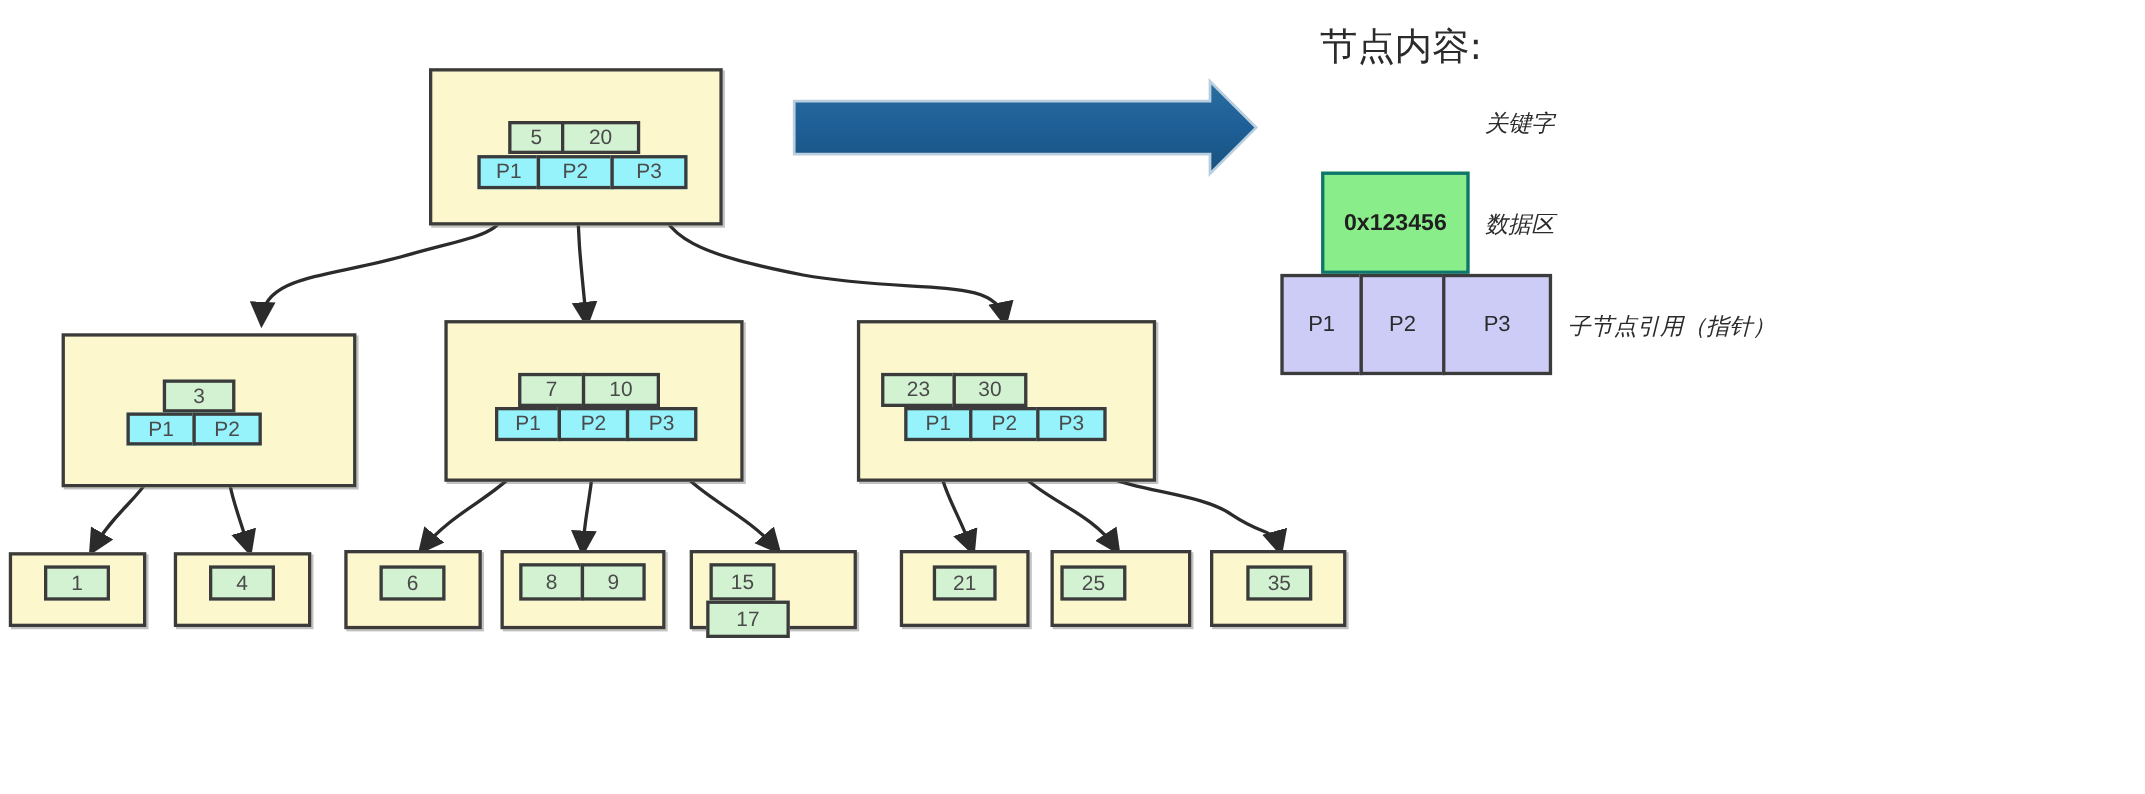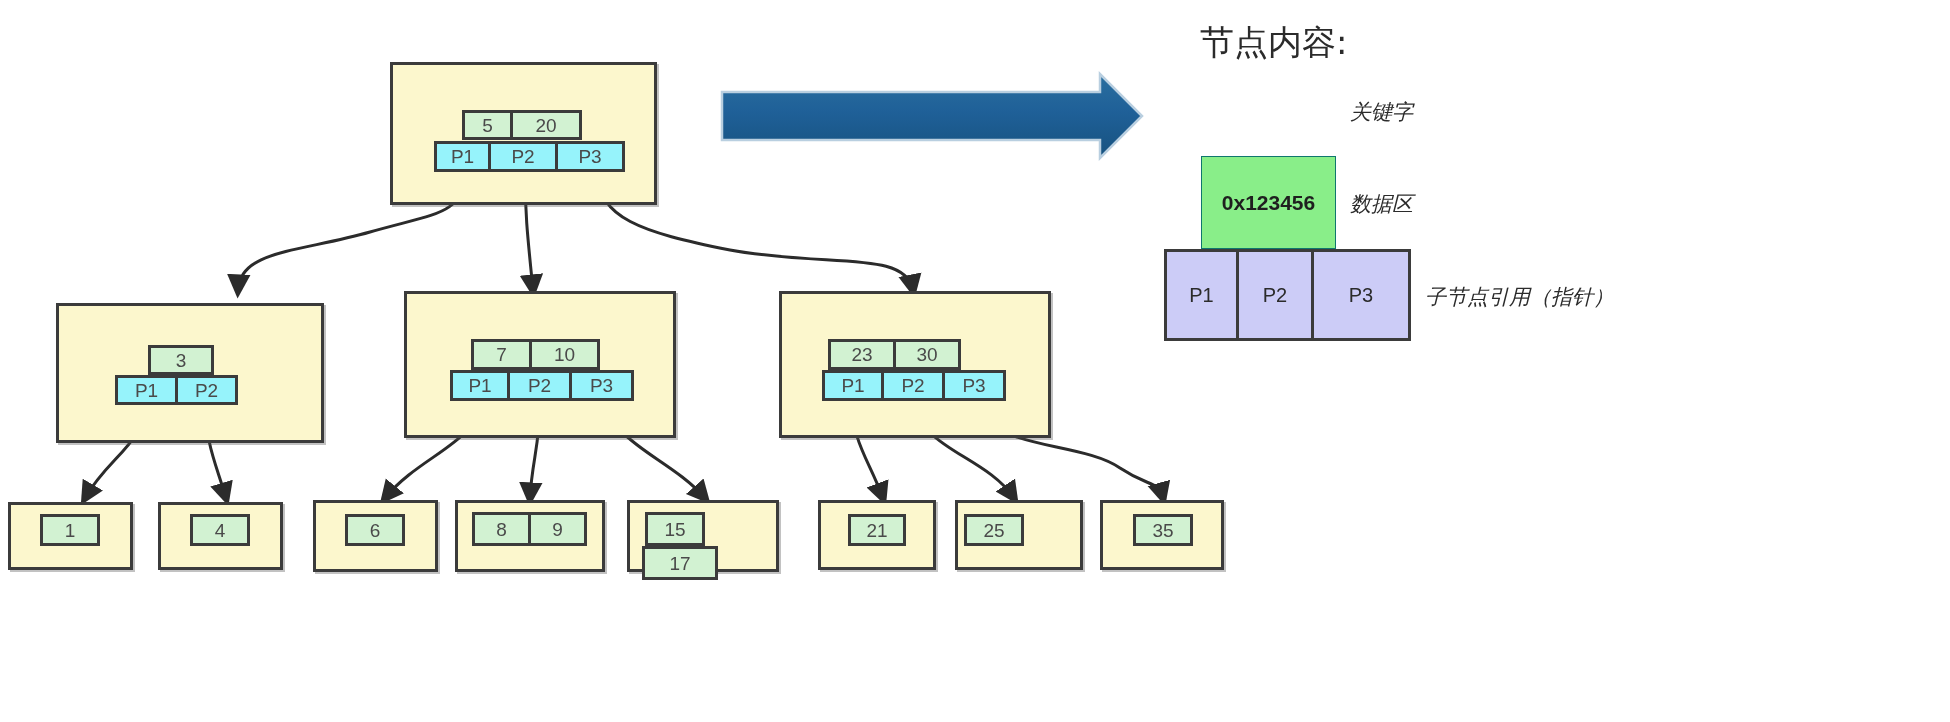--- a/index.html
+++ b/index.html
@@ -63,21 +63,21 @@
     position:absolute;
     background:#e5f5cd;
     border:3px solid #3b3b3b;
     box-sizing:border-box;
     display:flex;align-items:center;justify-content:center;
     font-size:20px;font-weight:bold;color:#1f1f1f;
   }
   .leg-data{
     position:absolute;
     background:#89ee89;
-    border:1px solid #0f766e;
+    border:3px solid #0f766e;
     box-sizing:border-box;
     display:flex;align-items:center;justify-content:center;
     font-size:21px;font-weight:bold;color:#1f1f1f;
   }
   .leg-ptrs{position:absolute;display:flex;}
   .leg-ptr{
     background:#ccccf7;
     border:3px solid #3b3b3b;
     box-sizing:border-box;
     margin-left:-3px;
@@ -168,21 +168,21 @@
   </div>
 
   <div class="ptrrow" style="left:450px;top:370px;">
     <div class="ptrcell" style="width:60px;height:31px;">P1</div>
     <div class="ptrcell" style="width:65px;height:31px;">P2</div>
     <div class="ptrcell" style="width:65px;height:31px;">P3</div>
   </div>
 
   <div class="node" style="left:779px;top:291px;width:272px;height:147px;"></div>
 
-  <div class="keyrow" style="left:828px;top:339px;align-items:center;">
+  <div class="keyrow" style="left:801px;top:339px;align-items:center;">
     <div class="keycell" style="width:68px;height:31px;">23</div>
     <div class="keycell" style="width:68px;height:31px;">30</div>
   </div>
 
   <div class="ptrrow" style="left:822px;top:370px;">
     <div class="ptrcell" style="width:62px;height:31px;">P1</div>
     <div class="ptrcell" style="width:64px;height:31px;">P2</div>
     <div class="ptrcell" style="width:64px;height:31px;">P3</div>
   </div>
 

